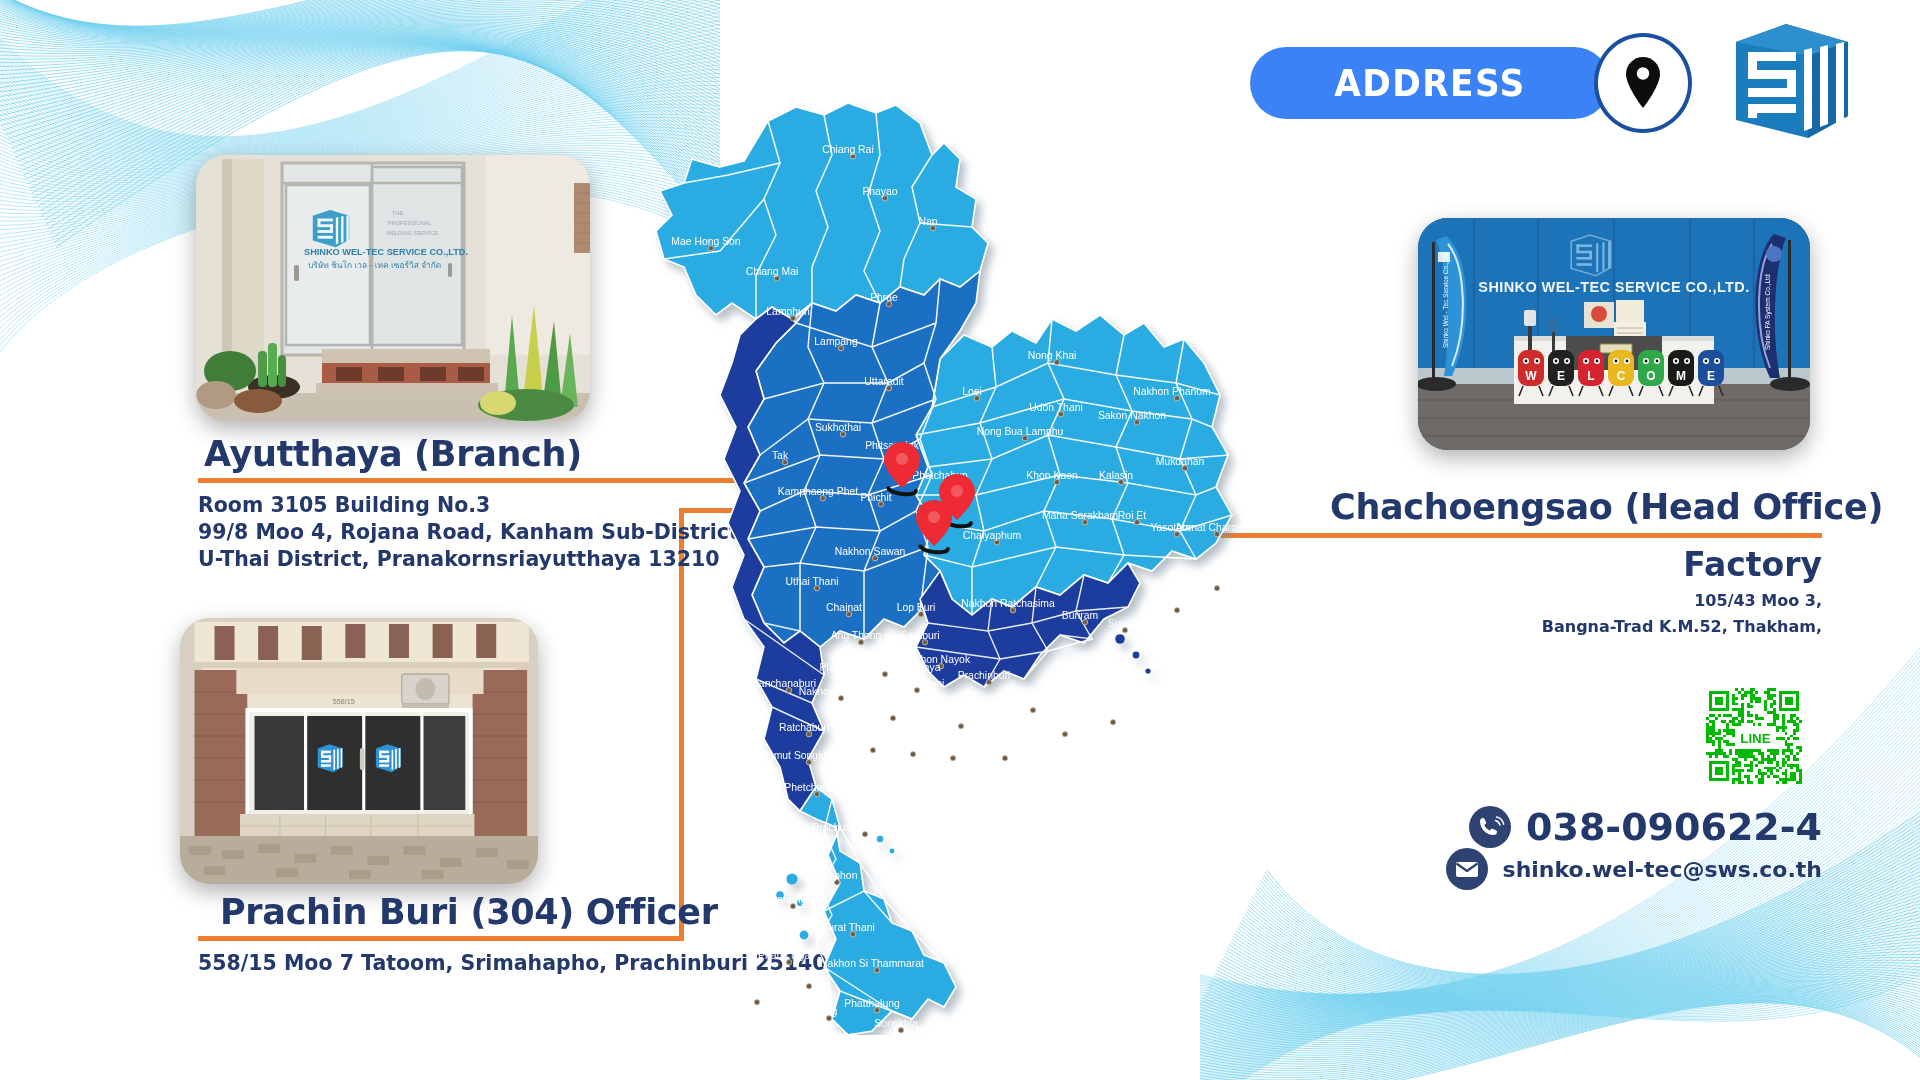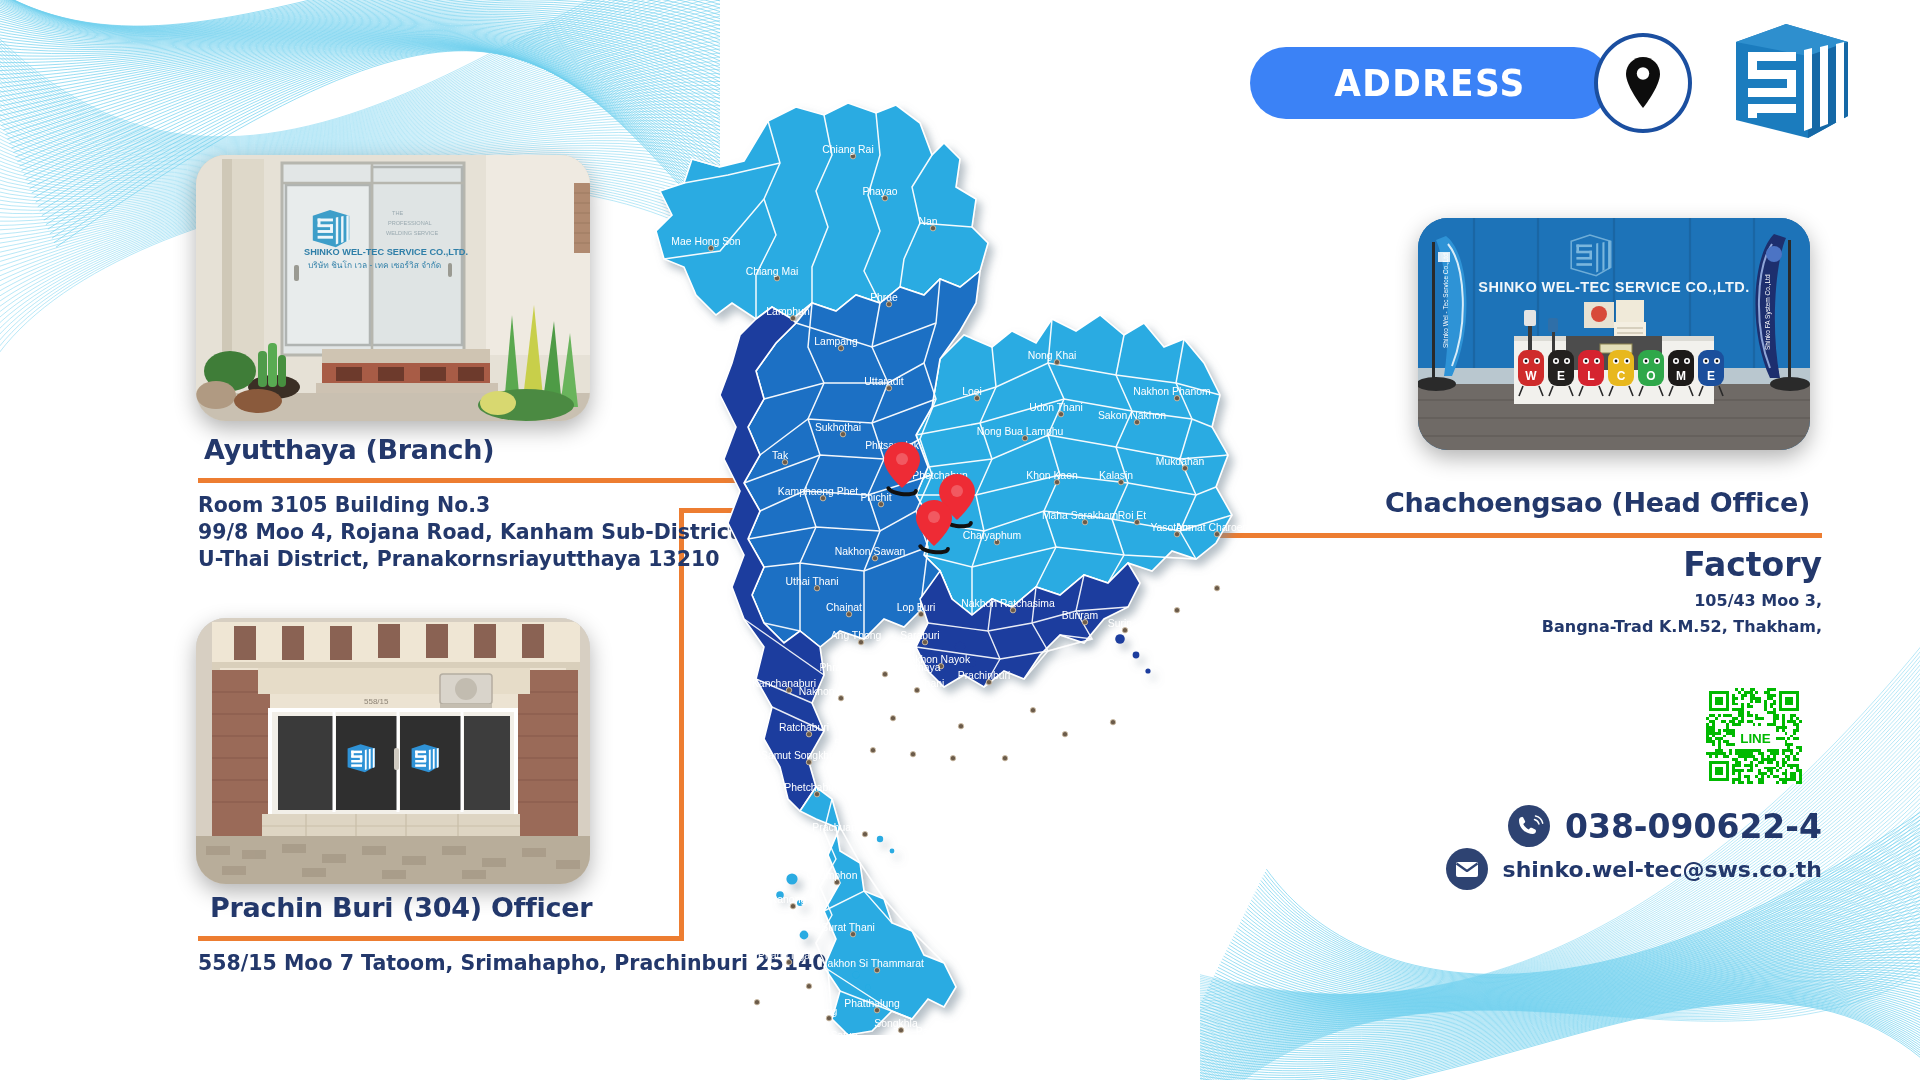--- a/index.html
+++ b/index.html
@@ -41,41 +41,41 @@
   .brand-logo { position:absolute; left:1712px; top:16px; width:148px; height:128px; z-index:6; }
 
   
   .photo {
     position:absolute; border-radius:30px; overflow:hidden;
     box-shadow:0 8px 22px rgba(0,0,0,.30);
     background:#cfcfcf;
     text-align:center;
   }
   .photo.ayut { left:196px; top:155px; width:394px; height:266px; }
-  .photo.prachin { left:196px; top:618px; width:394px; height:266px; }
+  .photo.prachin { left:180px; top:618px; width:358px; height:266px; }
   .photo.head { left:1418px; top:218px; width:392px; height:232px; }
   .photo svg { display:block; width:100%; height:100%; }
 
   
   .loc-title {
     position:absolute;
     color:#23386B; font-weight:bold;
     font-family:"DejaVu Sans", sans-serif;
-    font-size:27px; letter-spacing:-0.3px; white-space:nowrap;
+    font-size:35px; letter-spacing:-0.3px; white-space:nowrap;
   }
   .loc-lines {
     position:absolute;
     color:#23386B; font-weight:bold;
     font-family:"DejaVu Sans", sans-serif;
     font-size:20.5px; line-height:27px; white-space:nowrap;
   }
 
   #ayut-title { left:204px; top:434px; }
   #ayut-addr  { left:198px; top:492px; }
-  #prachin-title { left:210px; top:892px; }
+  #prachin-title { left:220px; top:892px; }
   #prachin-addr  { left:198px; top:950px; }
 
   #head-title { left:1330px; top:487px; width:480px; text-align:right; }
   #factory-title { position:absolute; right:98px; top:545px;
      color:#23386B; font-weight:bold; font-family:"DejaVu Sans", sans-serif;
      font-size:33px; }
   #factory-addr { right:98px; top:588px; left:auto; text-align:right;
      font-size:16px; line-height:25.5px; }
 
   
@@ -95,21 +95,21 @@
   #pin-ayut    { left:880px; top:440px; }
   #pin-prachin { left:935px; top:472px; }
   #pin-head    { left:912px; top:498px; }
 
   
   #qr-code { position:absolute; left:1706px; top:688px; width:96px; height:96px; }
   .contact-row {
     position:absolute; display:flex; align-items:center; gap:15px;
     color:#23386B; font-weight:bold; font-family:"DejaVu Sans", sans-serif;
   }
-  #contact-phone { right:98px; top:805px; font-size:33px; }
+  #contact-phone { right:98px; top:805px; font-size:38px; }
   #contact-email { right:98px; top:848px; font-size:22px; }
   .c-icon { width:42px; height:42px; flex:0 0 42px; }
 
   
   #thailand-map { position:absolute; left:640px; top:95px; width:620px; height:940px; z-index:2; }
   #thailand-map svg { width:100%; height:100%; display:block; }
   .prov-label { font-family:"Liberation Sans", sans-serif; font-size:5.2px; fill:#ffffff; }
 </style>
 </head>
 <body>

